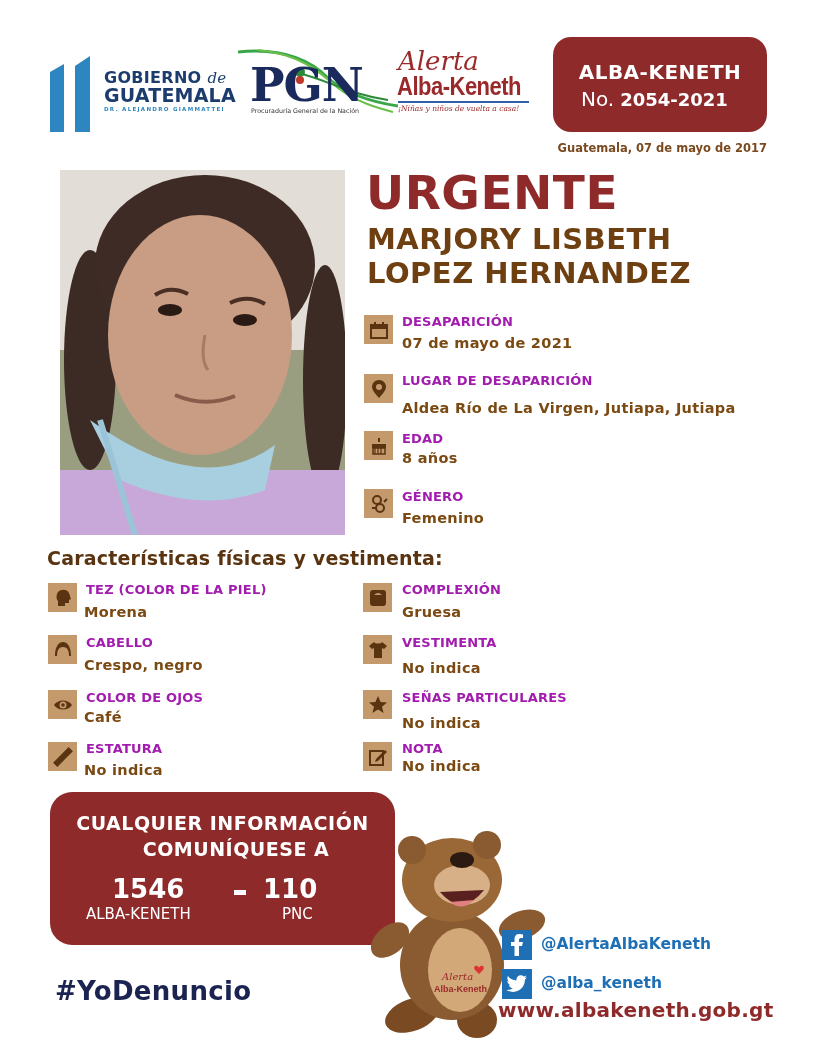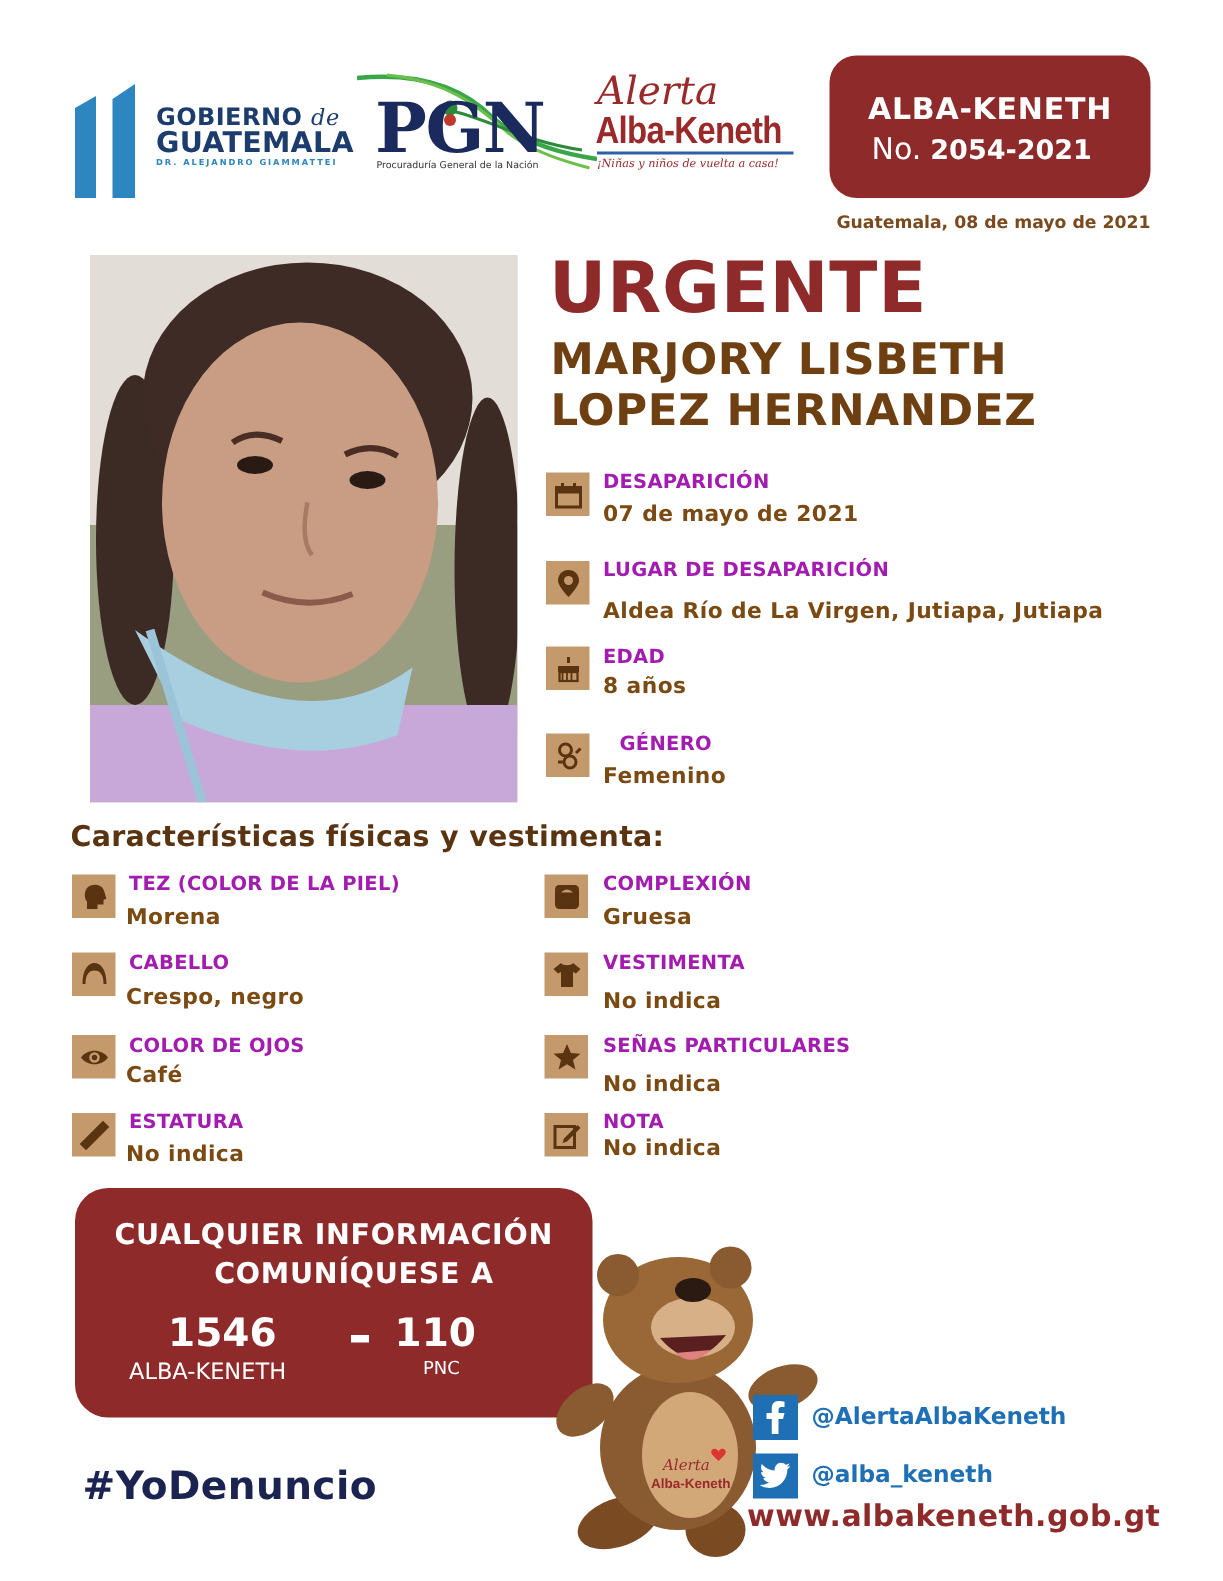--- a/index.html
+++ b/index.html
@@ -47,21 +47,21 @@
   .section-title { left: 47px; top: 547px; font-weight: bold; font-size: 19px; color: #5a3410; letter-spacing: 0.2px; }
 
   
   .contact { left: 50px; top: 792px; width: 345px; height: 153px; background: #8f2a2b; border-radius: 22px; color: #fff; }
   .c-l1 { position: absolute; left: 0; width: 345px; top: 20px; text-align: center; font-weight: bold; font-size: 19px; letter-spacing: 0.5px; }
   .c-l2 { position: absolute; left: 0; width: 372px; top: 46px; text-align: center; font-weight: bold; font-size: 19px; letter-spacing: 0.5px; }
   .c-n1 { position: absolute; left: 62px; top: 82px; font-weight: bold; font-size: 26px; }
   .c-s1 { position: absolute; left: 36px; top: 113px; font-size: 15px; }
   .c-dash { position: absolute; left: 184px; top: 98px; width: 12px; height: 5px; background: #fff; }
   .c-n2 { position: absolute; left: 213px; top: 82px; font-weight: bold; font-size: 26px; }
-  .c-s2 { position: absolute; left: 232px; top: 113px; font-size: 12px; }
+  .c-s2 { position: absolute; left: 232px; top: 113px; font-size: 15px; }
 
   .bear { left: 362px; top: 830px; width: 190px; height: 215px; }
 
   .social-ic { position: absolute; width: 30px; height: 30px; background: #1f6fb5; display: flex; align-items: center; justify-content: center; color: #fff; }
   .social-txt { position: absolute; font-weight: bold; font-size: 15.5px; color: #1f6fb5; }
   .website { left: 498px; top: 998px; font-weight: bold; font-size: 20px; color: #8f2a2b; letter-spacing: 0.3px; }
   .hashtag { left: 55px; top: 976px; font-weight: bold; font-size: 26px; color: #1b2350; letter-spacing: 0.3px; }
 </style>
 </head>
 <body>
@@ -88,21 +88,21 @@
 
 <div class="abs ak-alerta">Alerta</div>
 <div class="abs ak-name">Alba-Keneth</div>
 <div class="abs ak-line"></div>
 <div class="abs ak-tag">¡Niñas y niños de vuelta a casa!</div>
 
 <div class="abs case-box">
   <div class="case-title">ALBA-KENETH</div>
   <div class="case-no"><span>No.</span><b>2054-2021</b></div>
 </div>
-<div class="abs dateline">Guatemala, 08  de mayo de 2021</div>
+<div class="abs dateline">Guatemala, 07  de mayo de 2017</div>
 
 <div class="abs photo">
   <svg width="285" height="365" viewBox="0 0 285 365">
     <rect width="285" height="365" fill="#e2ddd6"></rect>
     <rect x="0" y="180" width="285" height="140" fill="#5e6a3a" opacity="0.55"></rect>
     <ellipse cx="30" cy="190" rx="26" ry="110" fill="#3c2a24"></ellipse>
     <ellipse cx="265" cy="210" rx="22" ry="115" fill="#3c2a24"></ellipse>
     <ellipse cx="145" cy="95" rx="110" ry="90" fill="#3e2b25"></ellipse>
     <ellipse cx="140" cy="165" rx="92" ry="120" fill="#c89d84"></ellipse>
     <ellipse cx="110" cy="140" rx="12" ry="6" fill="#2a1a14"></ellipse>
@@ -152,21 +152,21 @@
 <div class="lbl" style="left:402px;top:431px;">EDAD</div>
 <div class="val" style="left:402px;top:450px;">8 años</div>
 
 <div class="iconbox" style="left:364px;top:489px;">
   <svg viewBox="0 0 20 20">
       <circle cx="8" cy="6" r="4" fill="none" stroke="#5a3410" stroke-width="2"></circle>
       <circle cx="11" cy="14" r="4" fill="none" stroke="#5a3410" stroke-width="2"></circle>
       <path d="M3,14 H7 M15,8 L18,5" stroke="#5a3410" stroke-width="2"></path>
     </svg>
 </div>
-<div class="lbl" style="left:402px;top:489px;margin-left:11px;">GÉNERO</div>
+<div class="lbl" style="left:402px;top:489px;">GÉNERO</div>
 <div class="val" style="left:402px;top:510px;">Femenino</div>
 
 <div class="abs section-title">Características físicas y vestimenta:</div>
 
 <div class="iconbox" style="left:48px;top:583px;">
   <svg viewBox="0 0 20 20">
       <path d="M5,18 V13 C3,11 3,7 5,4 C8,1 14,1 16,5 C17,7 17,9 18,11 L16,12 V15 H12 V18 Z" fill="#5a3410"></path>
     </svg>
 </div>
 <div class="lbl" style="left:86px;top:582px;">TEZ (COLOR DE LA PIEL)</div>

